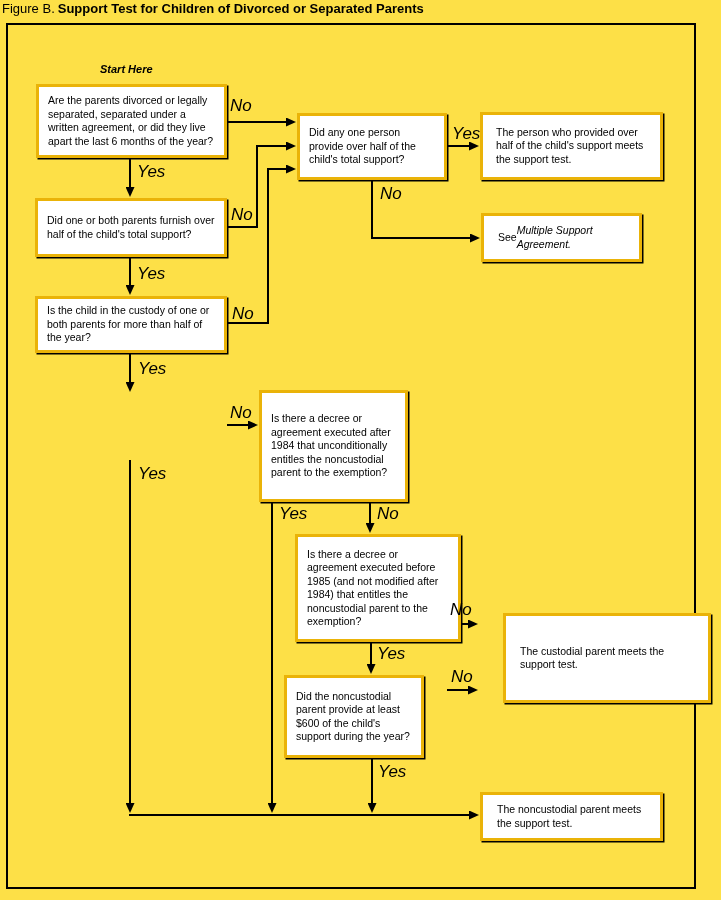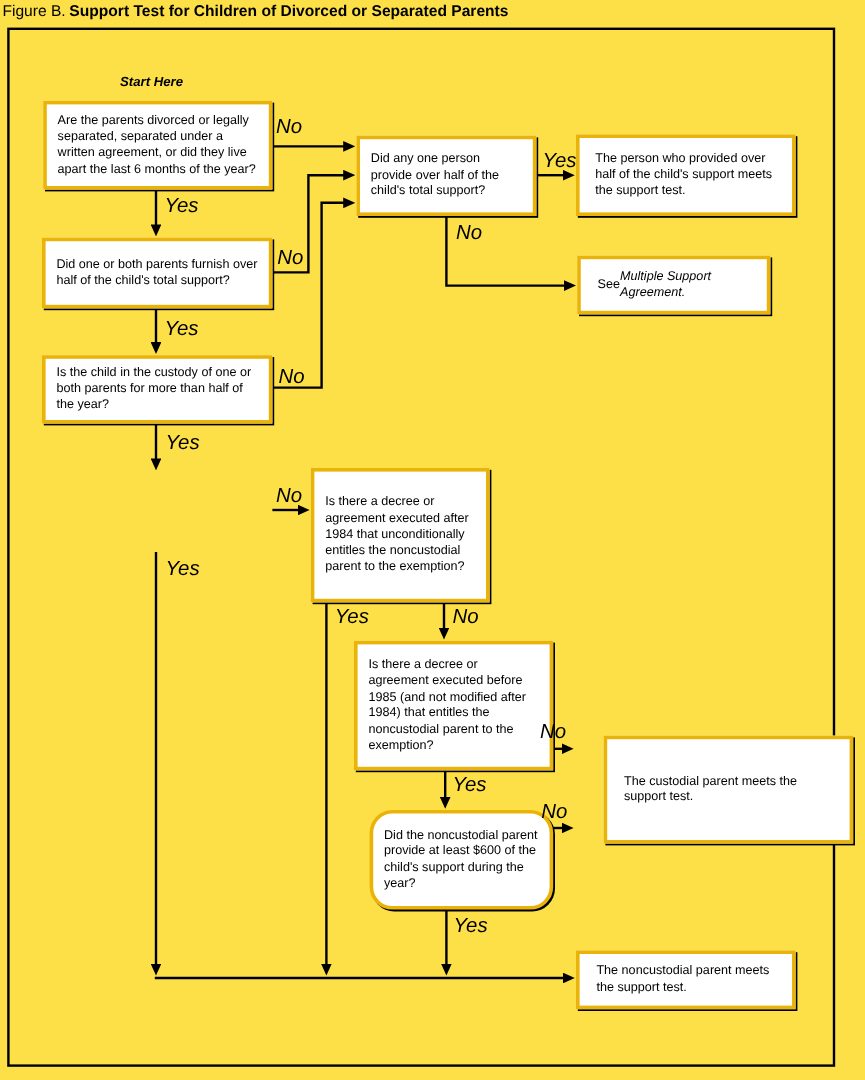--- a/index.html
+++ b/index.html
@@ -116,21 +116,21 @@
 
   <div class="node" style="left:35px; top:296px; width:192px; height:57px;">Is the child in the custody of one or both parents for more than half of the year?</div>
 
   <div class="node" style="left:35px; top:198px; width:192px; height:59px;">Did one or both parents furnish over half of the child's total support?</div>
 
 
   <div class="node" style="left:259px; top:390px; width:149px; height:112px;">Is there a decree or agreement executed after 1984 that unconditionally entitles the noncustodial parent to the exemption?</div>
 
   <div class="node" style="left:295px; top:534px; width:166px; height:108px;">Is there a decree or agreement executed before 1985 (and not modified after 1984) that entitles the noncustodial parent to the exemption?</div>
 
-  <div class="node" style="left:308px; top:675px; width:153px; height:83px;border-radius:19px;">Did the noncustodial parent provide at least $600 of the child's support during the year?</div>
+  <div class="node" style="left:284px; top:675px; width:140px; height:83px;">Did the noncustodial parent provide at least $600 of the child's support during the year?</div>
 
   <div class="node" style="left:479px; top:613px; width:208px; height:90px; padding-left:14px;margin-left:24px;">The custodial parent meets the support test.</div>
 
   <div class="node" style="left:480px; top:792px; width:183px; height:49px; padding-left:14px;">The noncustodial parent meets the support test.</div>
 
   <span class="edge-label" style="left:230px; top:96px;">No</span>
   <span class="edge-label" style="left:137px; top:162px;">Yes</span>
   <span class="edge-label" style="left:231px; top:205px;">No</span>
   <span class="edge-label" style="left:137px; top:264px;">Yes</span>
   <span class="edge-label" style="left:232px; top:304px;">No</span>

